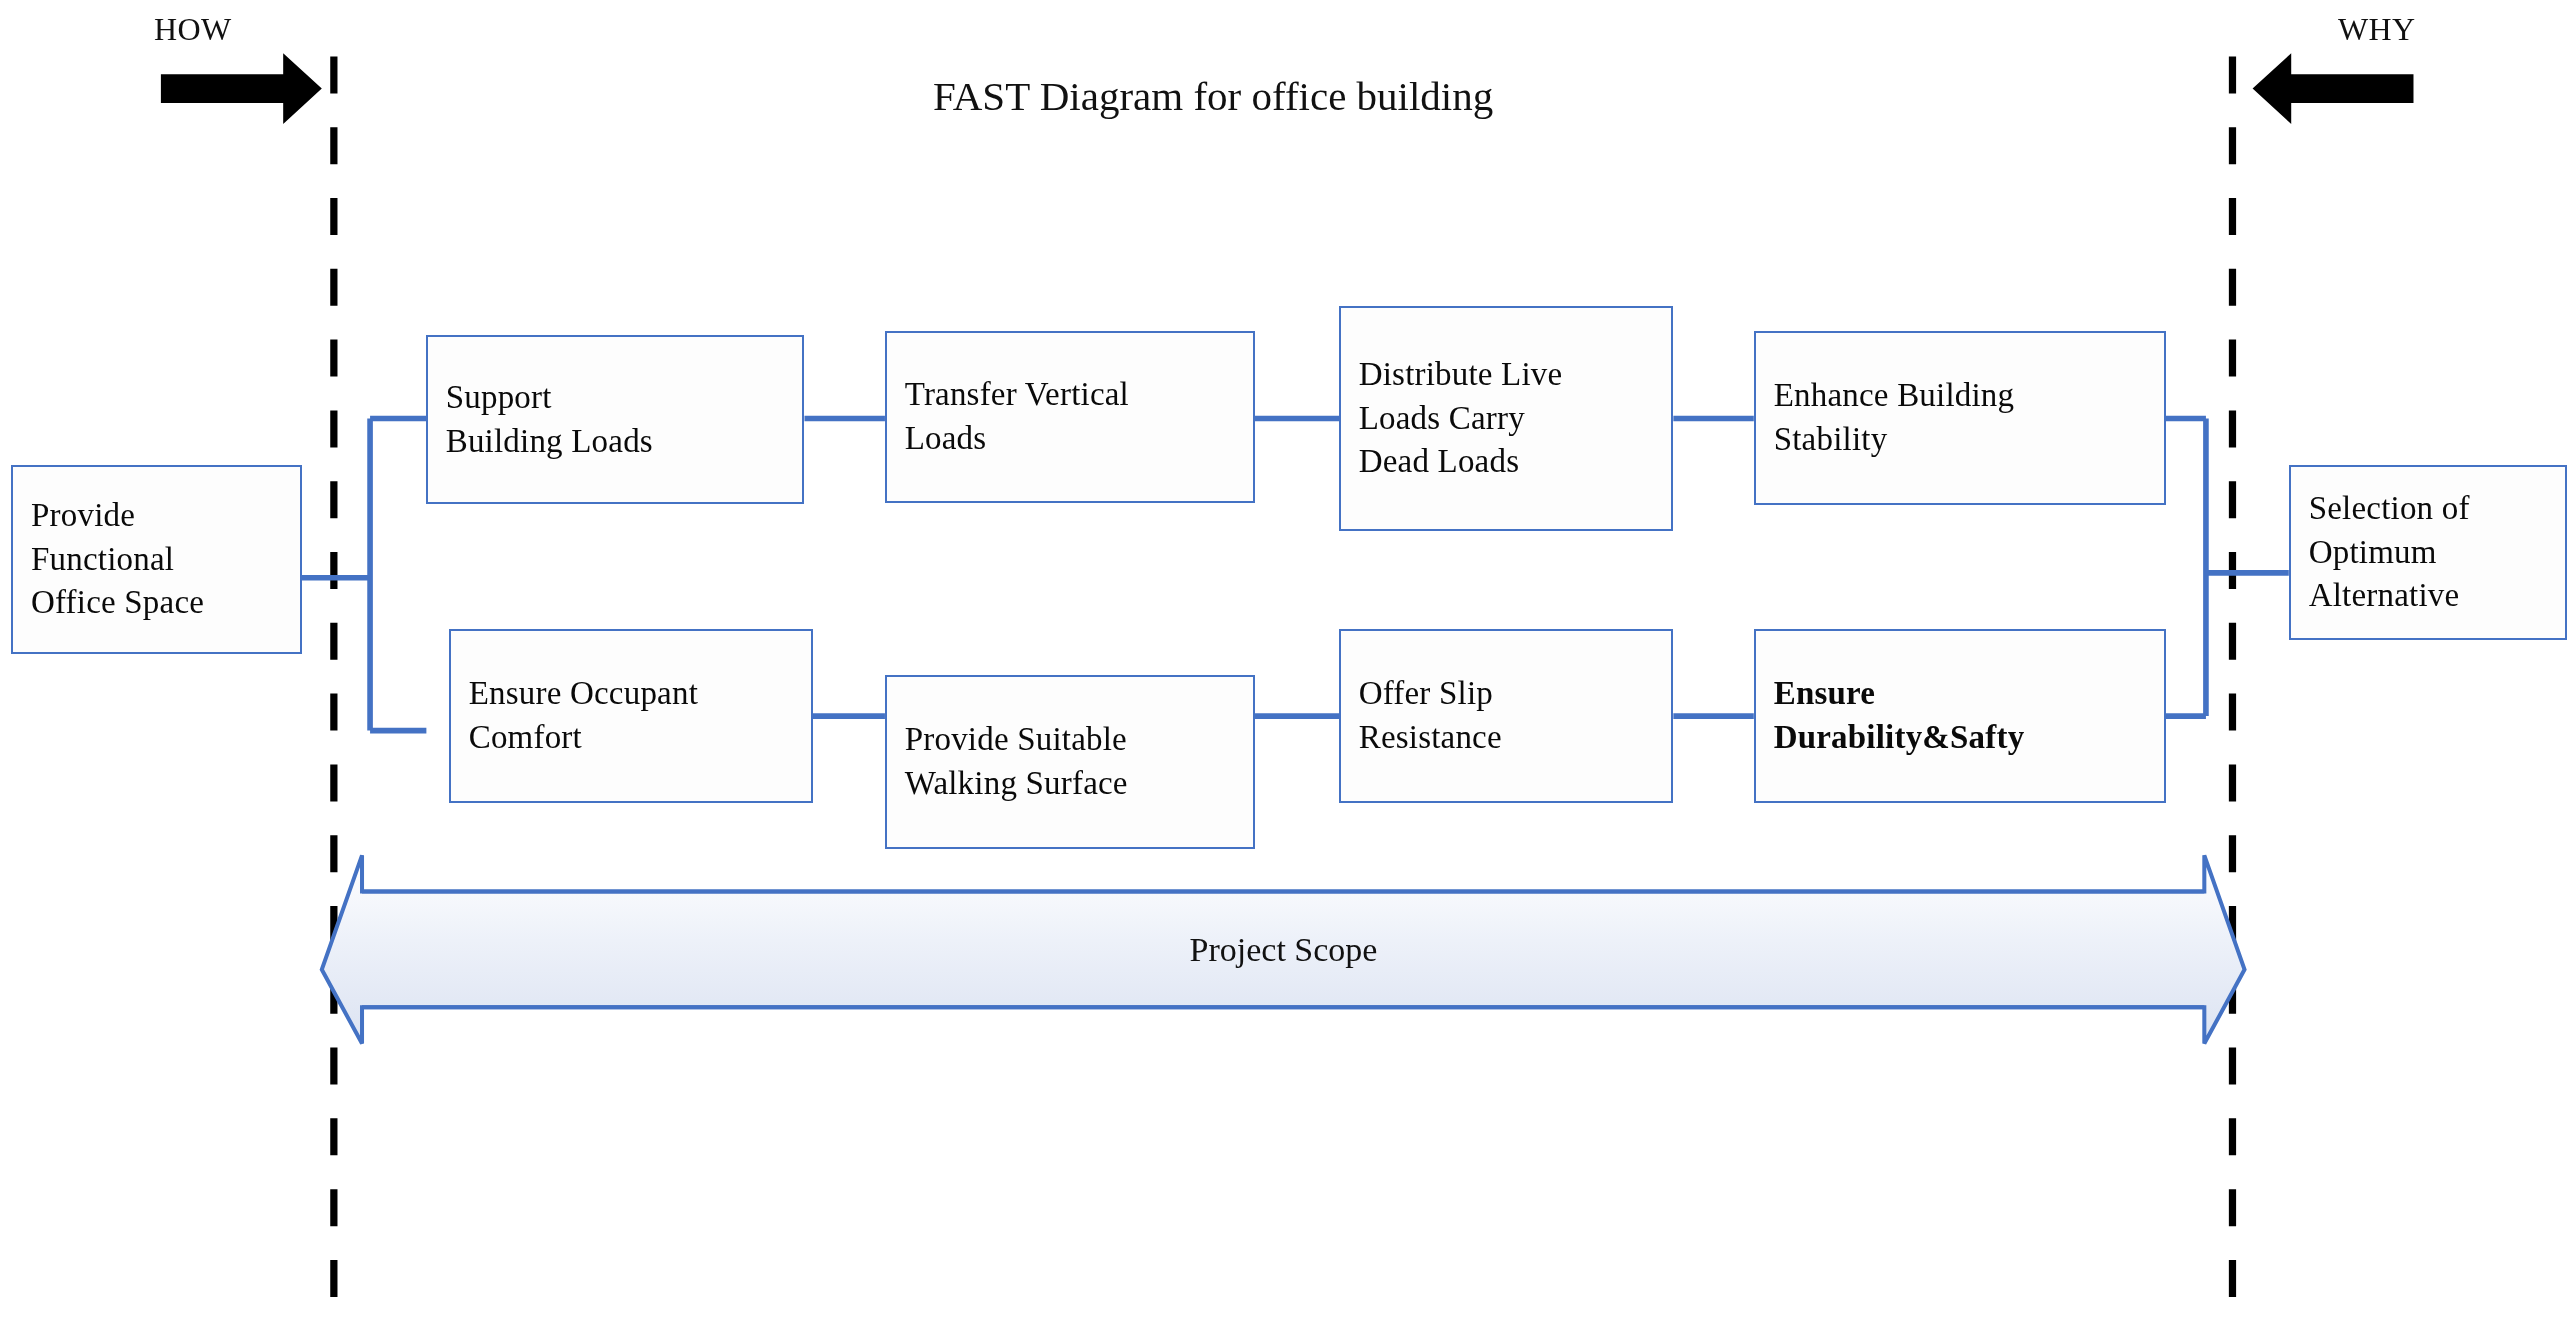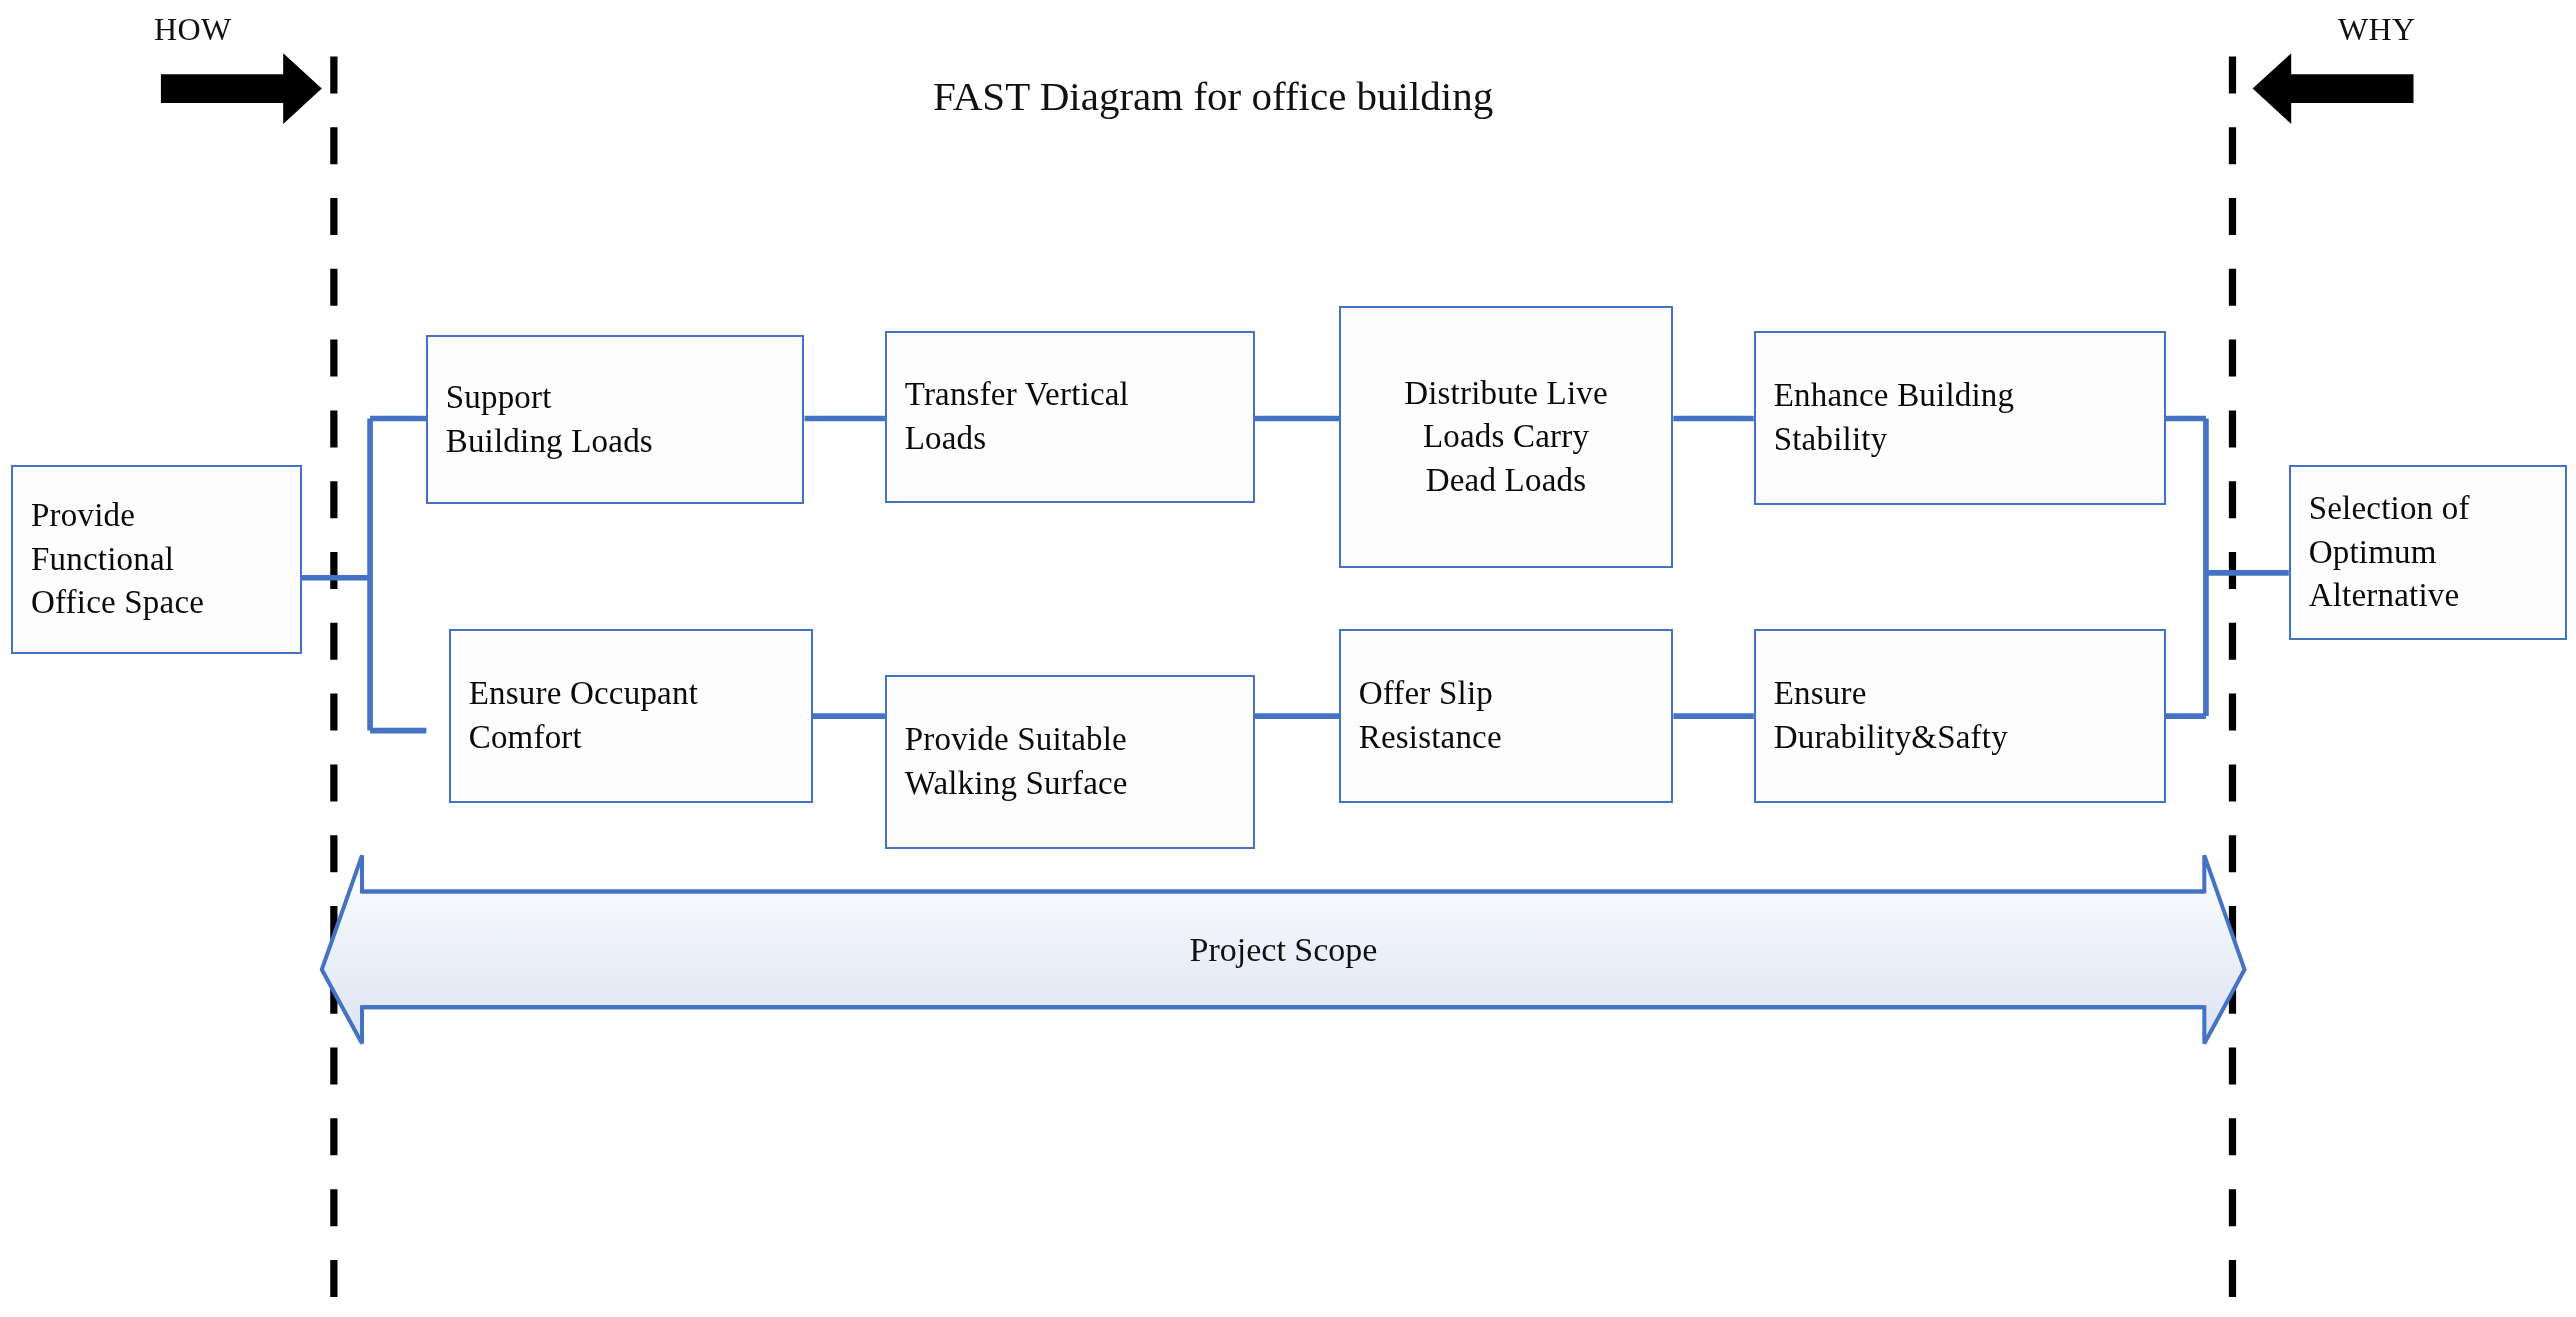--- a/index.html
+++ b/index.html
@@ -152,21 +152,21 @@
     </span>
   </div>
 
   <div class="node" style="left:426px; top:335px; width:378px; height:169px;">
     <span class="txt">
       <span>Support</span><br>
       <span>Building Loads</span>
     </span>
   </div>
 
-  <div class="node" style="left:1339px; top:306px; width:334px; height:262px;text-align:center;">
+  <div class="node" style="left:1339px; top:306px; width:334px; height:225px;">
     <span class="txt">
       <span>Distribute Live</span><br>
       <span>Loads Carry</span><br>
       <span>Dead Loads</span>
     </span>
   </div>
 
   <div class="node" style="left:1754px; top:331px; width:412px; height:174px;">
     <span class="txt">
       <span>Enhance  Building</span><br>
@@ -188,21 +188,21 @@
     </span>
   </div>
 
   <div class="node" style="left:1339px; top:629px; width:334px; height:174px;">
     <span class="txt">
       <span>Offer Slip</span><br>
       <span>Resistance</span>
     </span>
   </div>
 
-  <div class="node" style="left:1754px; top:629px; width:412px; height:174px;">
+  <div class="node" style="left:1754px; top:629px; width:412px; height:174px;font-weight:bold;">
     <span class="txt">
       <span>Ensure</span><br>
       <span>Durability&amp;Safty</span>
     </span>
   </div>
 
   <div class="node" style="left:2289px; top:465px; width:278px; height:175px;">
     <span class="txt">
       <span>Selection  of</span><br>
       <span>Optimum</span><br>

